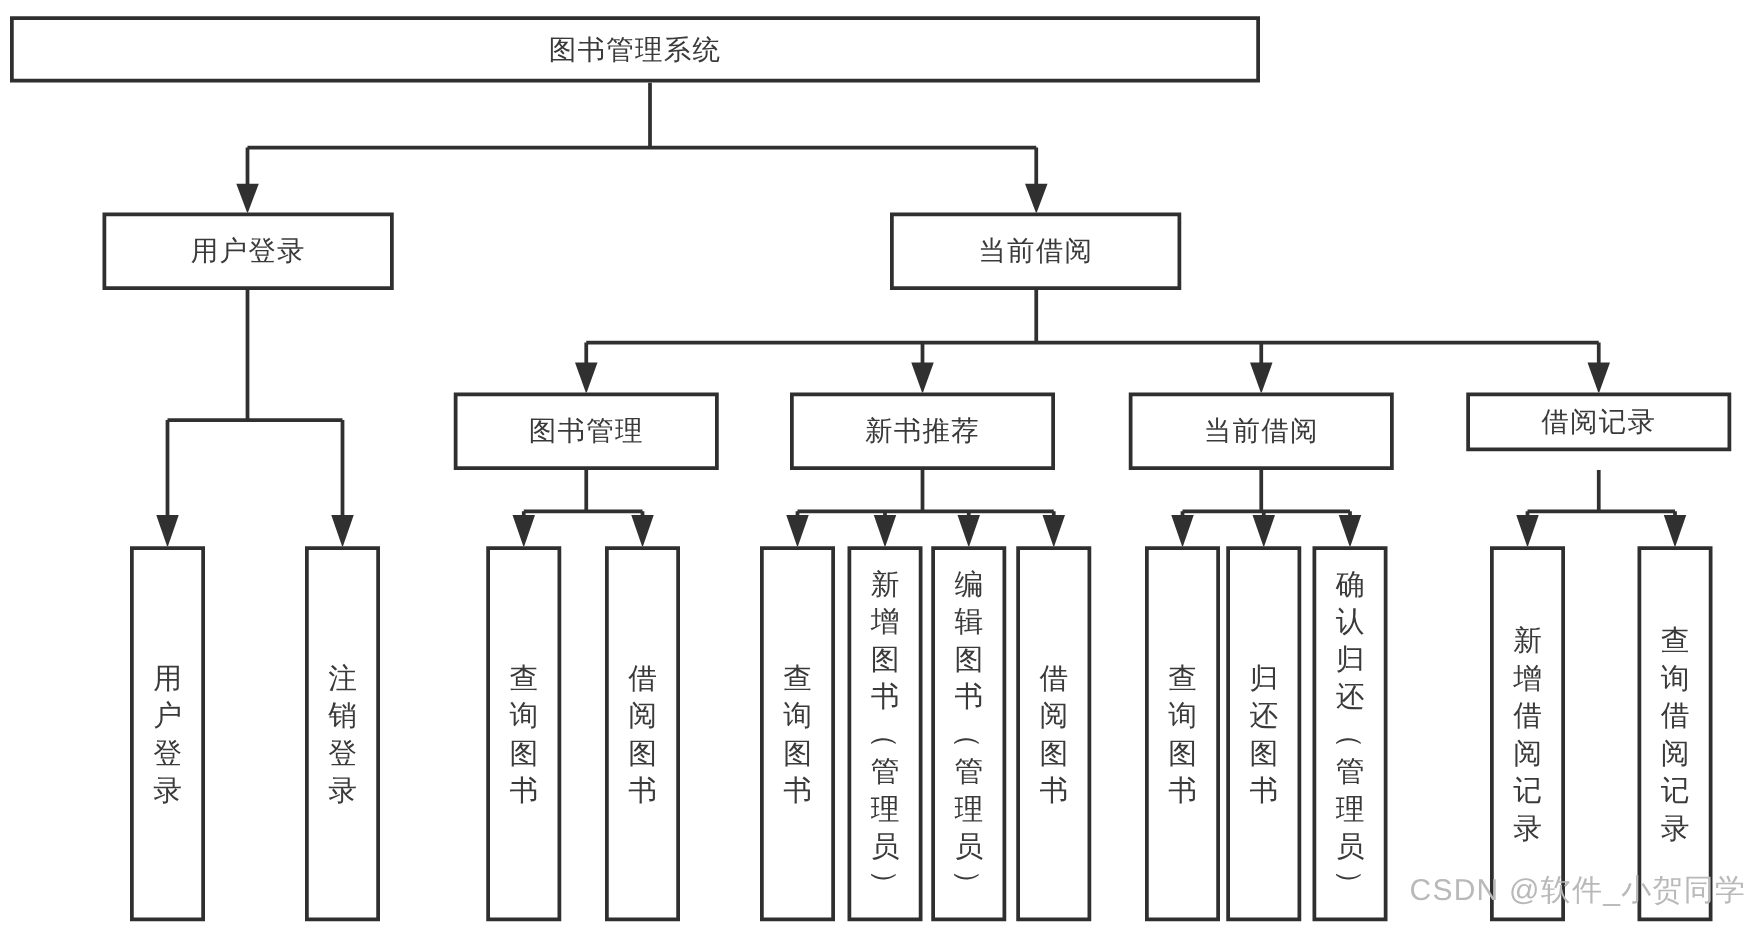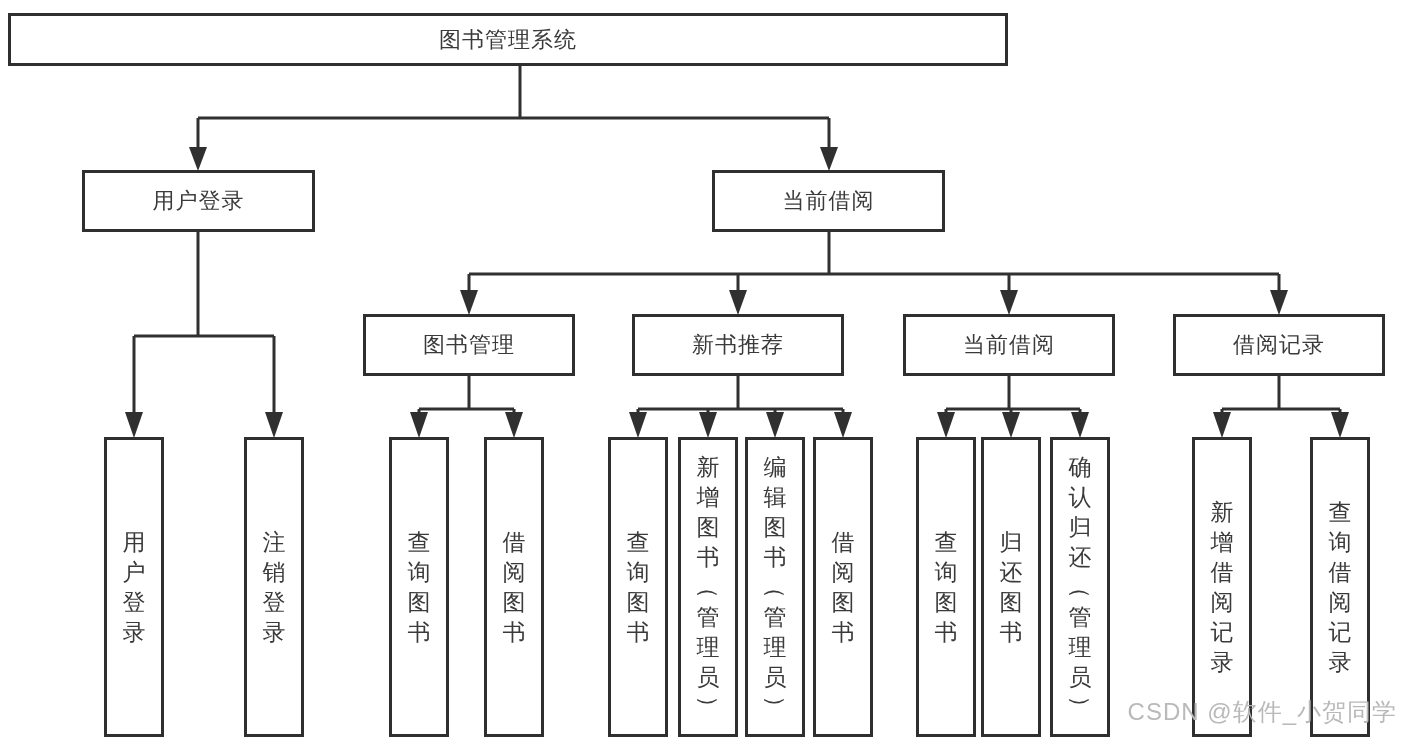--- a/index.html
+++ b/index.html
@@ -102,21 +102,21 @@
 
   <div class="node h" style="left:363px;top:314px;width:212px;height:62px">
     <span class="lbl">图书管理</span>
   </div>
   <div class="node h" style="left:632px;top:314px;width:212px;height:62px">
     <span class="lbl">新书推荐</span>
   </div>
   <div class="node h" style="left:903px;top:314px;width:212px;height:62px">
     <span class="lbl">当前借阅</span>
   </div>
-  <div class="node h" style="left:1173px;top:314px;width:212px;height:62px">
+  <div class="node h" style="left:1173px;top:314px;width:212px;height:47px">
     <span class="lbl">借阅记录</span>
   </div>
 
   <div class="node v" style="left:104px">
     <div class="vtext">
         <span class="vchar">用</span>
         <span class="vchar">户</span>
         <span class="vchar">登</span>
         <span class="vchar">录</span>
       </div>

